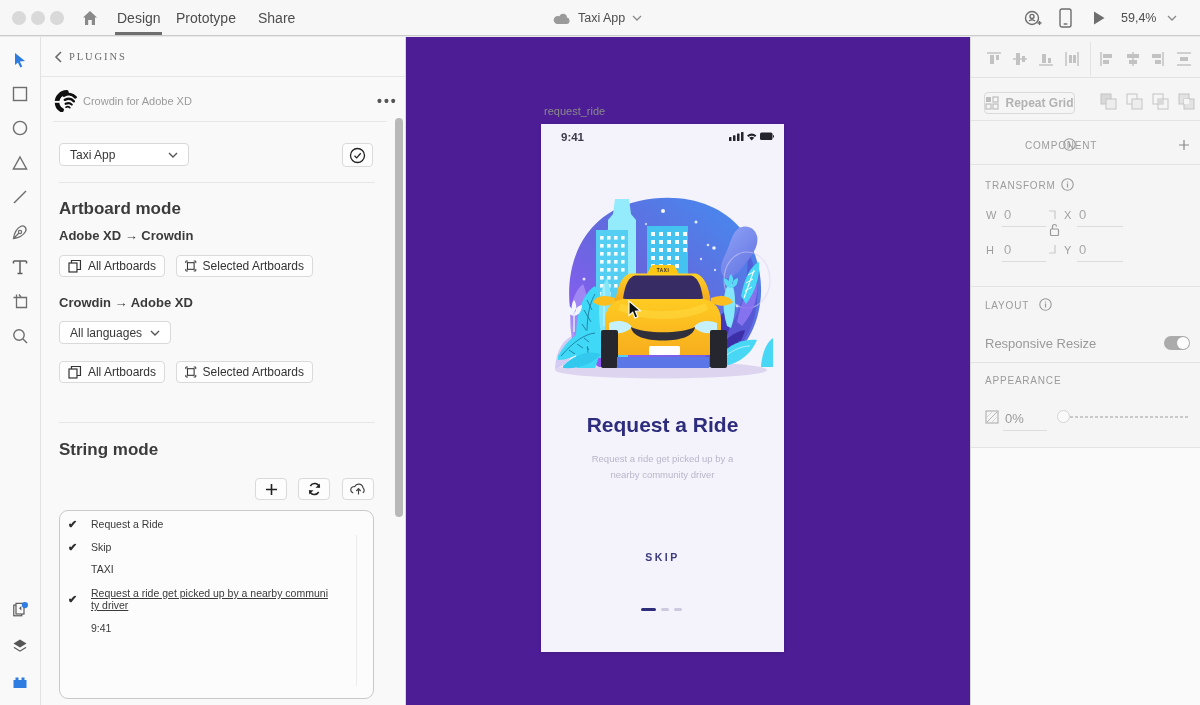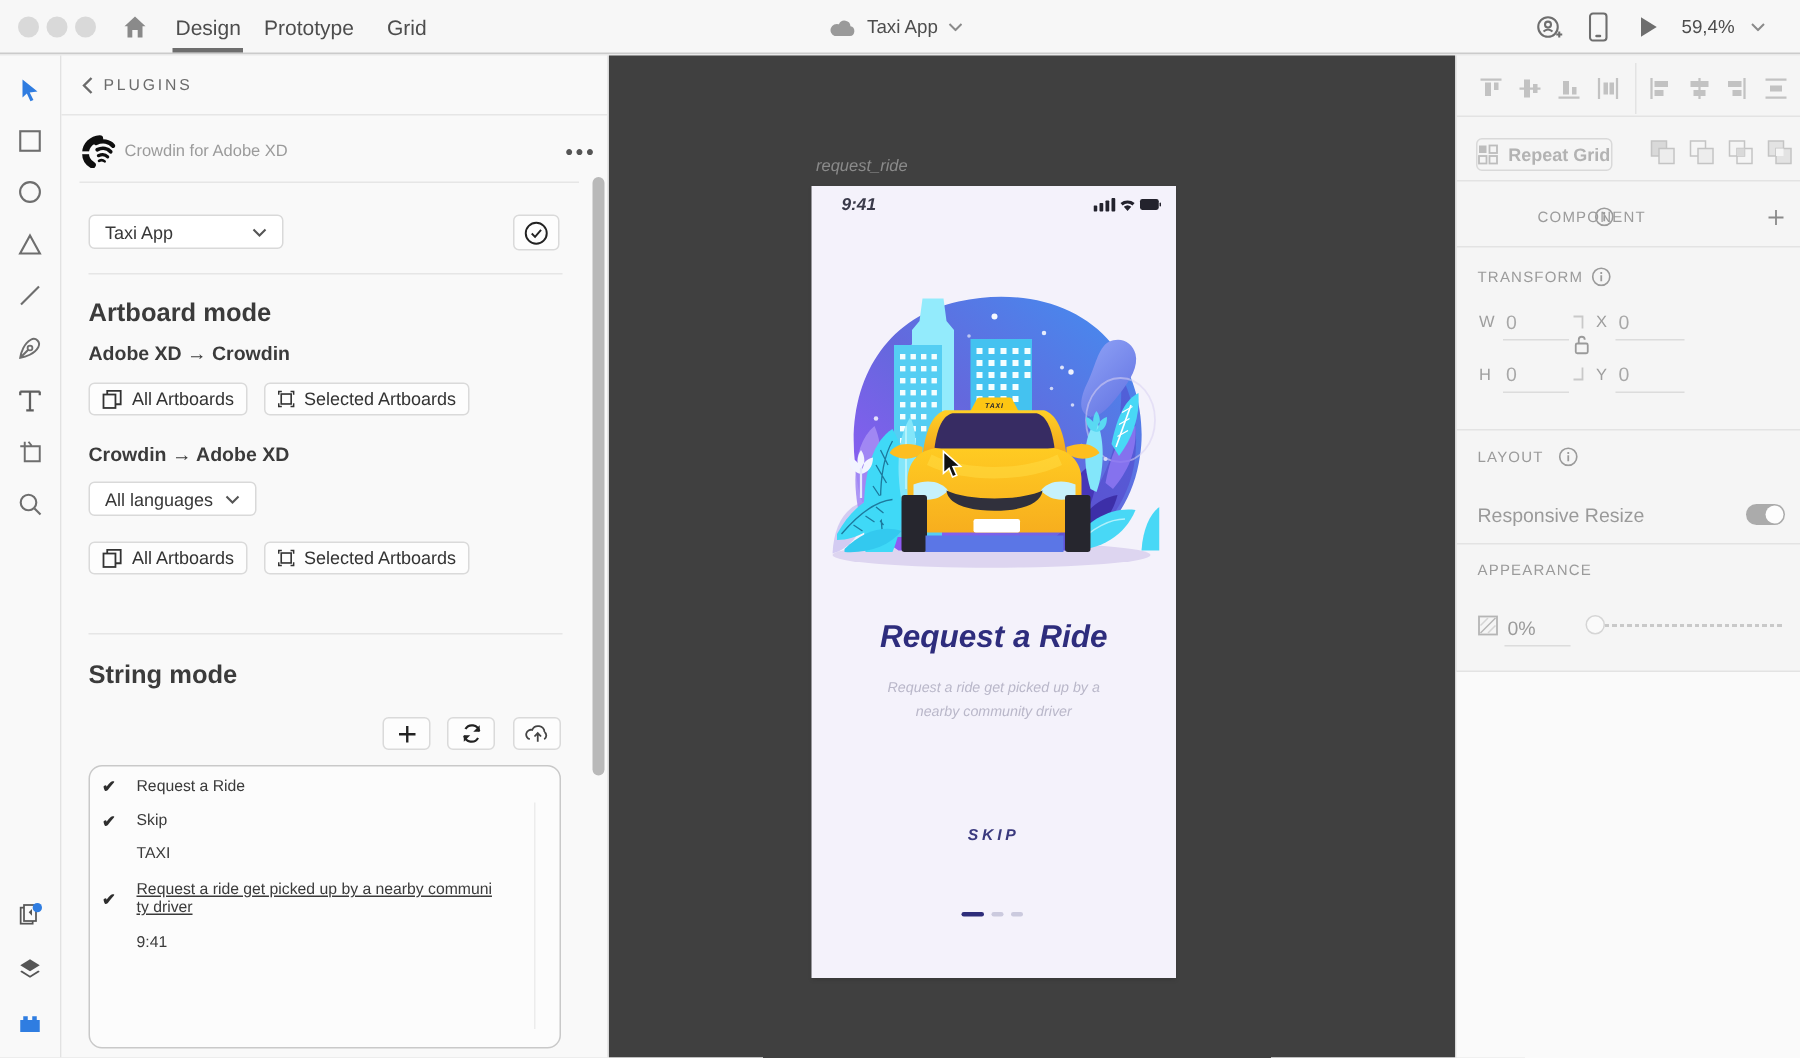--- a/index.html
+++ b/index.html
@@ -14,21 +14,21 @@
   .tab { position:absolute; top:10px; font-size:14px; color:#4d4d4d; }
   #tab-underline { position:absolute; left:115px; top:32px; width:47px; height:3px; background:#6e6e6e; }
   #doctitle { position:absolute; left:553px; top:0; height:36px; display:flex; align-items:center; gap:7px; color:#4d4d4d; font-size:12.5px; }
 
   
   #lefttools { left:0; top:37px; width:41px; height:668px; background:#f9f9f9; border-right:1px solid #e2e2e2; }
   .tool { position:absolute; left:12px; width:16px; height:16px; }
 
   
   #panel { left:41px; top:37px; width:365px; height:668px; background:#f9f9f9; border-right:1px solid #d8d8d8; }
-  #panelhead { position:absolute; left:0; top:0; width:364px; height:39px; }
+  #panelhead { position:absolute; left:0; top:0; width:364px; height:39px;font-family:Liberation Serif, serif; }
   #panelhead .back { position:absolute; left:13px; top:14px; }
   #panelhead .title { position:absolute; left:28px; top:14px; font-size:10.5px; letter-spacing:1.9px; color:#6b6b6b; }
   .pdiv { position:absolute; height:1px; background:#e6e6e6; }
   #crowdinrow { position:absolute; left:0; top:39px; width:364px; height:45px; }
   #dots3 { position:absolute; left:336px; top:17px; color:#555; font-size:14px; letter-spacing:2px; font-weight:bold; }
 
   .selectbox { position:absolute; height:23px; background:#fff; border:1px solid #d9d9d9; border-radius:4px; font-size:12px; color:#383838; display:flex; align-items:center; padding:0 10px; }
   .selectbox .chev { margin-left:auto; }
   .btn { position:absolute; height:22px; background:#fdfdfd; border:1px solid #dadada; border-radius:4px; font-size:12px; color:#333; display:flex; align-items:center; gap:6px; padding:0 8px; white-space:nowrap; }
   .h1 { position:absolute; font-size:17px; font-weight:bold; color:#3b3b3b; }
@@ -37,21 +37,21 @@
   #searchbox { position:absolute; left:18px; top:441px; width:184px; height:21px; background:#fdfdfd; border:1px solid #dadada; border-radius:4px; font-size:12px; color:#b3b3b3; display:flex; align-items:center; padding:0 12px; }
   .sqbtn { position:absolute; top:441px; width:32px; height:22px; background:#fdfdfd; border:1px solid #dadada; border-radius:4px; display:flex; align-items:center; justify-content:center; }
 
   #stringlist { position:absolute; left:18px; top:473px; width:315px; height:189px; background:#fcfcfc; border:1px solid #c9c9c9; border-radius:9px; }
   .sitem { position:absolute; font-size:10.5px; color:#3a3a3a; }
   .scheck { position:absolute; left:8px; font-size:11px; color:#2e2e2e; font-weight:bold; }
 
   #panelscroll { position:absolute; left:354px; top:81px; width:8px; height:399px; border-radius:4px; background:#b9b9b9; }
 
   
-  #canvas { left:406px; top:37px; width:564px; height:668px; background:#404040;font-style:italic; }
+  #canvas { left:406px; top:37px; width:564px; height:668px; background:#4c1d95; }
   #abtitle { position:absolute; left:138px; top:68px; font-size:11px; color:#8a8a8a; }
   #artboard { position:absolute; left:135px; top:87px; width:243px; height:528px; background:#f4f2fb; box-shadow:0 1px 3px rgba(0,0,0,0.12); }
   #statusbar { position:absolute; left:0; top:0; width:243px; height:26px; }
   #sbtime { position:absolute; left:20px; top:7px; font-size:11.5px; font-weight:bold; color:#3a3a4a; }
   #ride-title { position:absolute; left:0; top:289px; width:243px; text-align:center; font-size:21px; font-weight:bold; color:#2e2d7d; }
   #ride-sub { position:absolute; left:0; top:327px; width:243px; text-align:center; font-size:9.5px; line-height:16px; color:#b9b7c9; }
   #skip { position:absolute; left:0; top:427px; width:243px; text-align:center; font-size:10.5px; letter-spacing:2.5px; color:#3b3a7e; font-weight:bold; }
   .pagedot { position:absolute; top:484px; height:3px; border-radius:2px; }
 
   
@@ -65,21 +65,21 @@
 
 <div class="abs" id="topbar">
   <div class="tl" style="left:12px;"></div>
   <div class="tl" style="left:31px;"></div>
   <div class="tl" style="left:50px;"></div>
   <svg id="homeicon" class="abs" width="16" height="16" viewBox="0 0 16 16">
       <path d="M8 1 L15 7.5 L13 7.5 L13 15 L9.8 15 L9.8 10 L6.2 10 L6.2 15 L3 15 L3 7.5 L1 7.5 Z" fill="#8a8a8a"></path>
     </svg>
   <div class="tab" style="left:117px;">Design</div>
   <div class="tab" style="left:176px;">Prototype</div>
-  <div class="tab" style="left:258px;">Grid</div>
+  <div class="tab" style="left:258px;">Share</div>
   <div id="tab-underline"></div>
   <div id="doctitle">
     <svg width="18" height="13" viewBox="0 0 18 13">
         <path d="M14 5.5 A4 4 0 0 0 6.3 4.2 A3.4 3.4 0 0 0 3.4 12 L13.6 12 A3.3 3.3 0 0 0 14 5.5 Z" fill="#9a9a9a"></path>
       </svg>
     <span>Taxi App</span>
     <svg width="10" height="6" viewBox="0 0 10 6">
         <path d="M1 1 L5 5 L9 1" stroke="#8a8a8a" stroke-width="1.3" fill="none"></path>
       </svg>
   </div>

